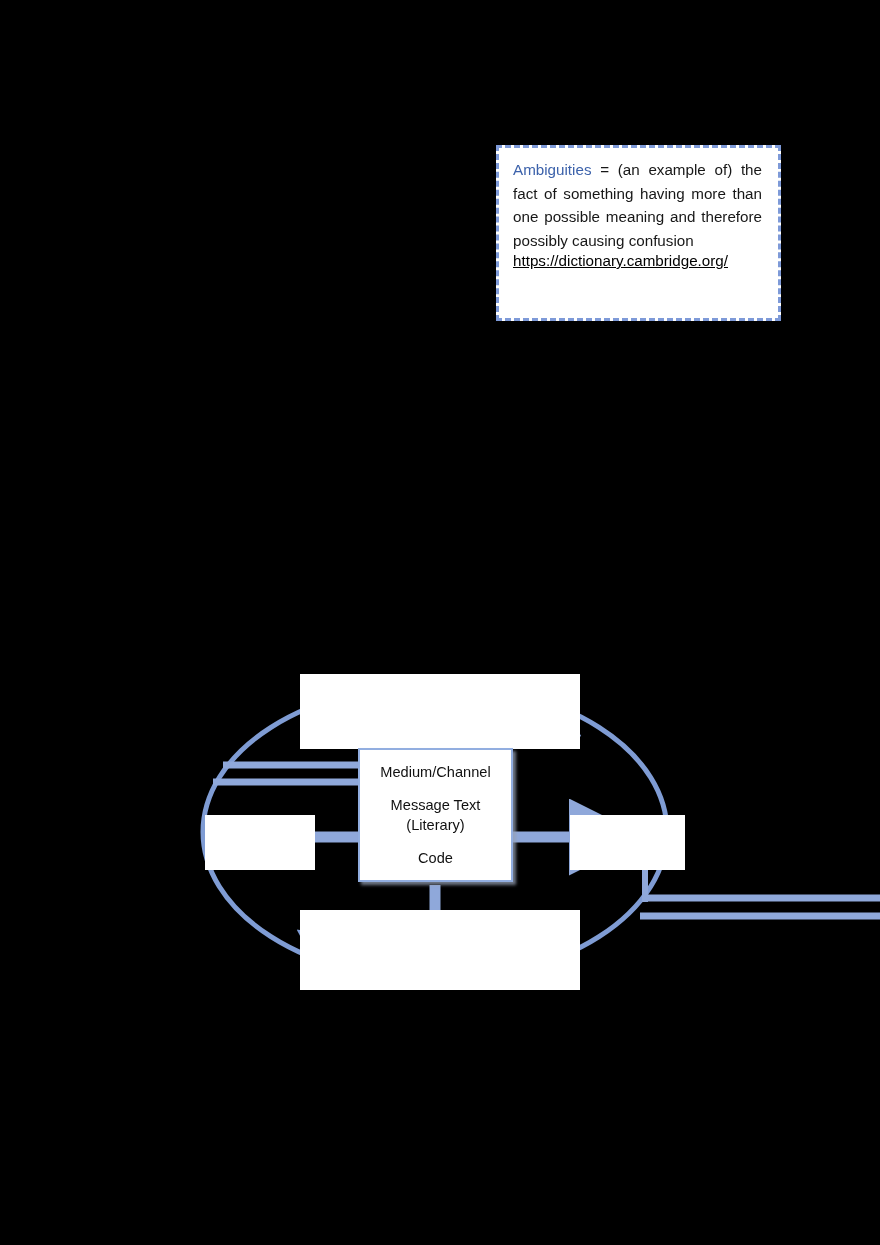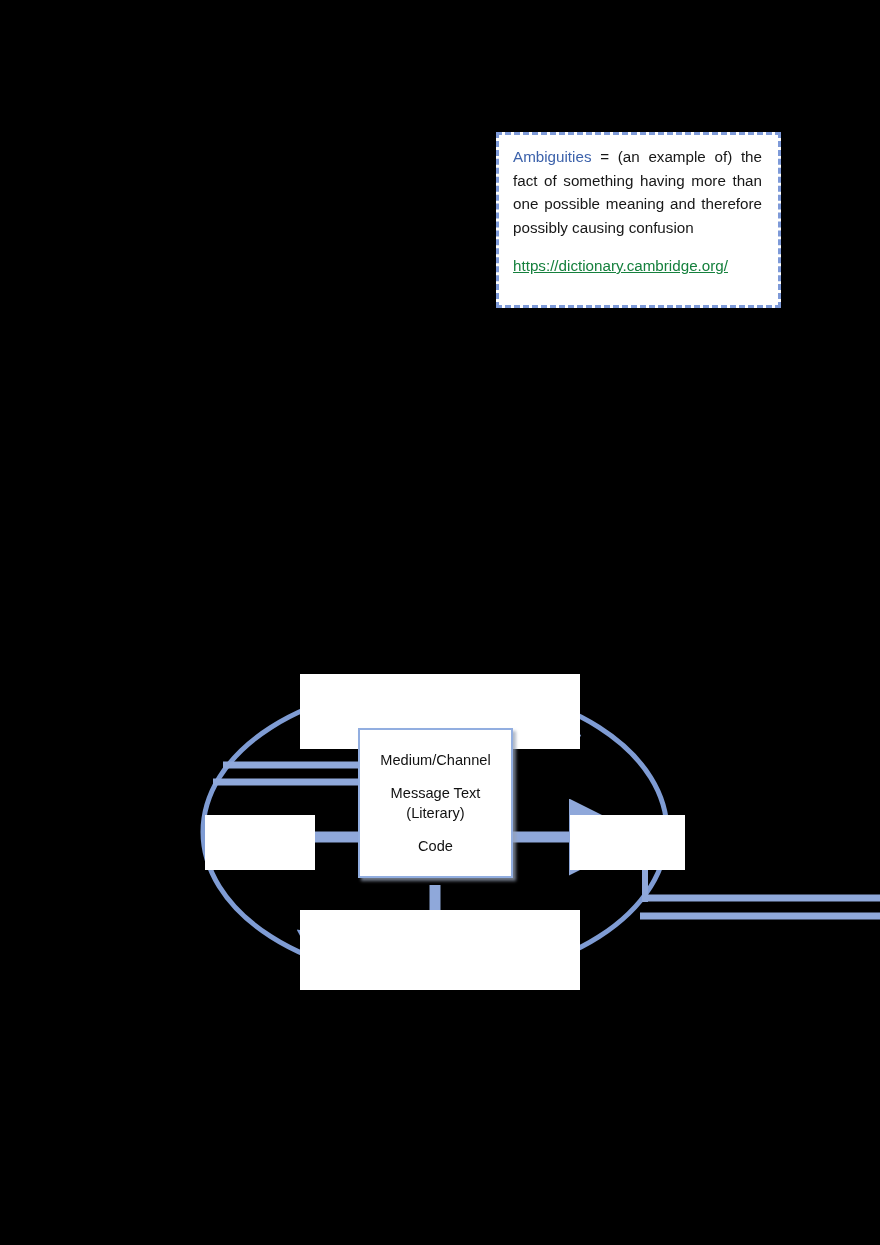--- a/index.html
+++ b/index.html
@@ -12,21 +12,21 @@
     height: 1245px;
     position: relative;
     overflow: hidden;
     font-family: "Liberation Sans", sans-serif;
   }
 
   
   #definition-box {
     position: absolute;
     left: 496px;
-    top: 132px;
+    top: 145px;
     width: 285px;
     height: 176px;
     box-sizing: border-box;
     background: #ffffff;
     border: 3px dashed #7e9ad8;
     padding: 10px 16px 8px 14px;
     box-shadow: 3px 3px 4px rgba(0,0,0,0.45);
   }
   #definition-text {
     font-size: 15.2px;
@@ -34,23 +34,22 @@
     color: #171717;
     text-align: justify;
     text-justify: inter-word;
     margin: 0;
   }
   #definition-text .term {
     color: #3c62ab;
   }
   #definition-link {
     display: block;
-    margin-top: 18px;
     font-size: 15.2px;
-    color: #15803d;
+    color: #000000;
     text-decoration: underline;
     white-space: nowrap;
   }
 
   
   #diagram {
     position: absolute;
     left: 195px;
     top: 660px;
     width: 685px;
@@ -85,23 +84,23 @@
   }
   #label-context { top: 26px; }
   #label-bottom  { top: 262px; }
   #label-author  { left: 10px; top: 169px; width: 110px; font-size: 15px; }
   #label-reader  { left: 375px; top: 169px; width: 115px; font-size: 15px; }
 
   
   #center-box {
     position: absolute;
     left: 163px;
-    top: 68px;
+    top: 88px;
     width: 155px;
-    height: 150px;
+    height: 134px;
     box-sizing: border-box;
     background: #ffffff;
     border: 2px solid #92aee0;
     box-shadow: 3px 3px 3px rgba(150,160,180,0.75);
     z-index: 4;
     display: flex;
     flex-direction: column;
     align-items: center;
     justify-content: center;
   }

